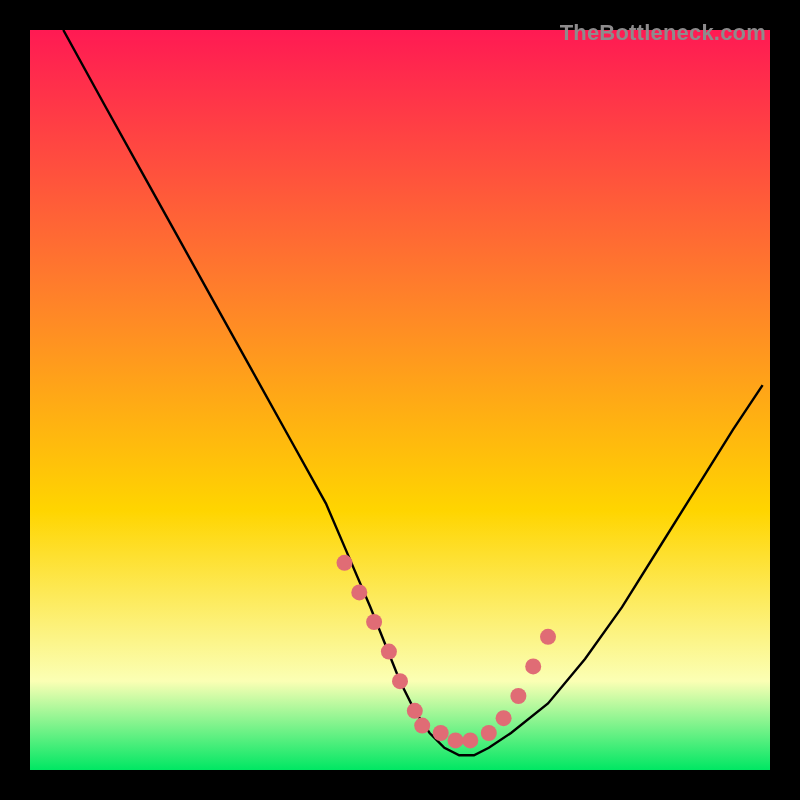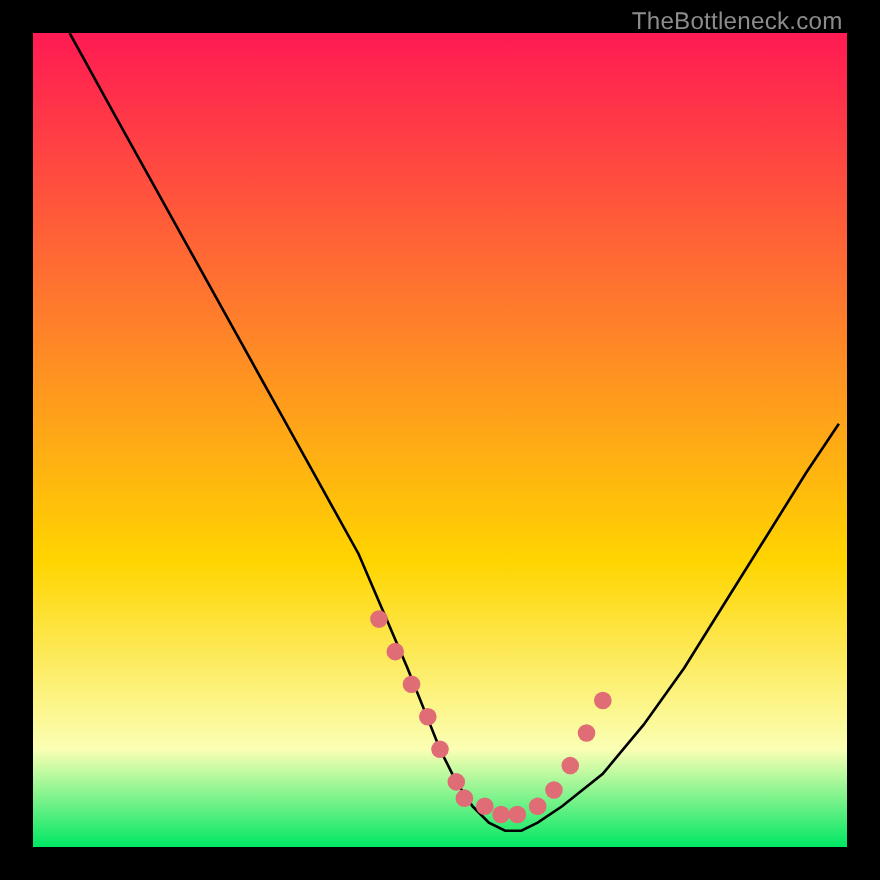--- a/index.html
+++ b/index.html
@@ -21,25 +21,25 @@
   }
   .plot {
     position: absolute;
     left: 0;
     top: 0;
     width: 740px;
     height: 740px;
   }
   .watermark {
     position: absolute;
-    top: 6px;
+    top: 20px;
     right: 34px;
     color: #8d8b8c;
     font-size: 22px;
-    font-weight: 400;
+    font-weight: 700;
     letter-spacing: 0.2px;
   }
   svg { display:block; }
 </style>
 </head>
 <body>
 
 <div class="frame">
   <svg class="plot" viewBox="0 0 740 740" preserveAspectRatio="none">
     <defs>

